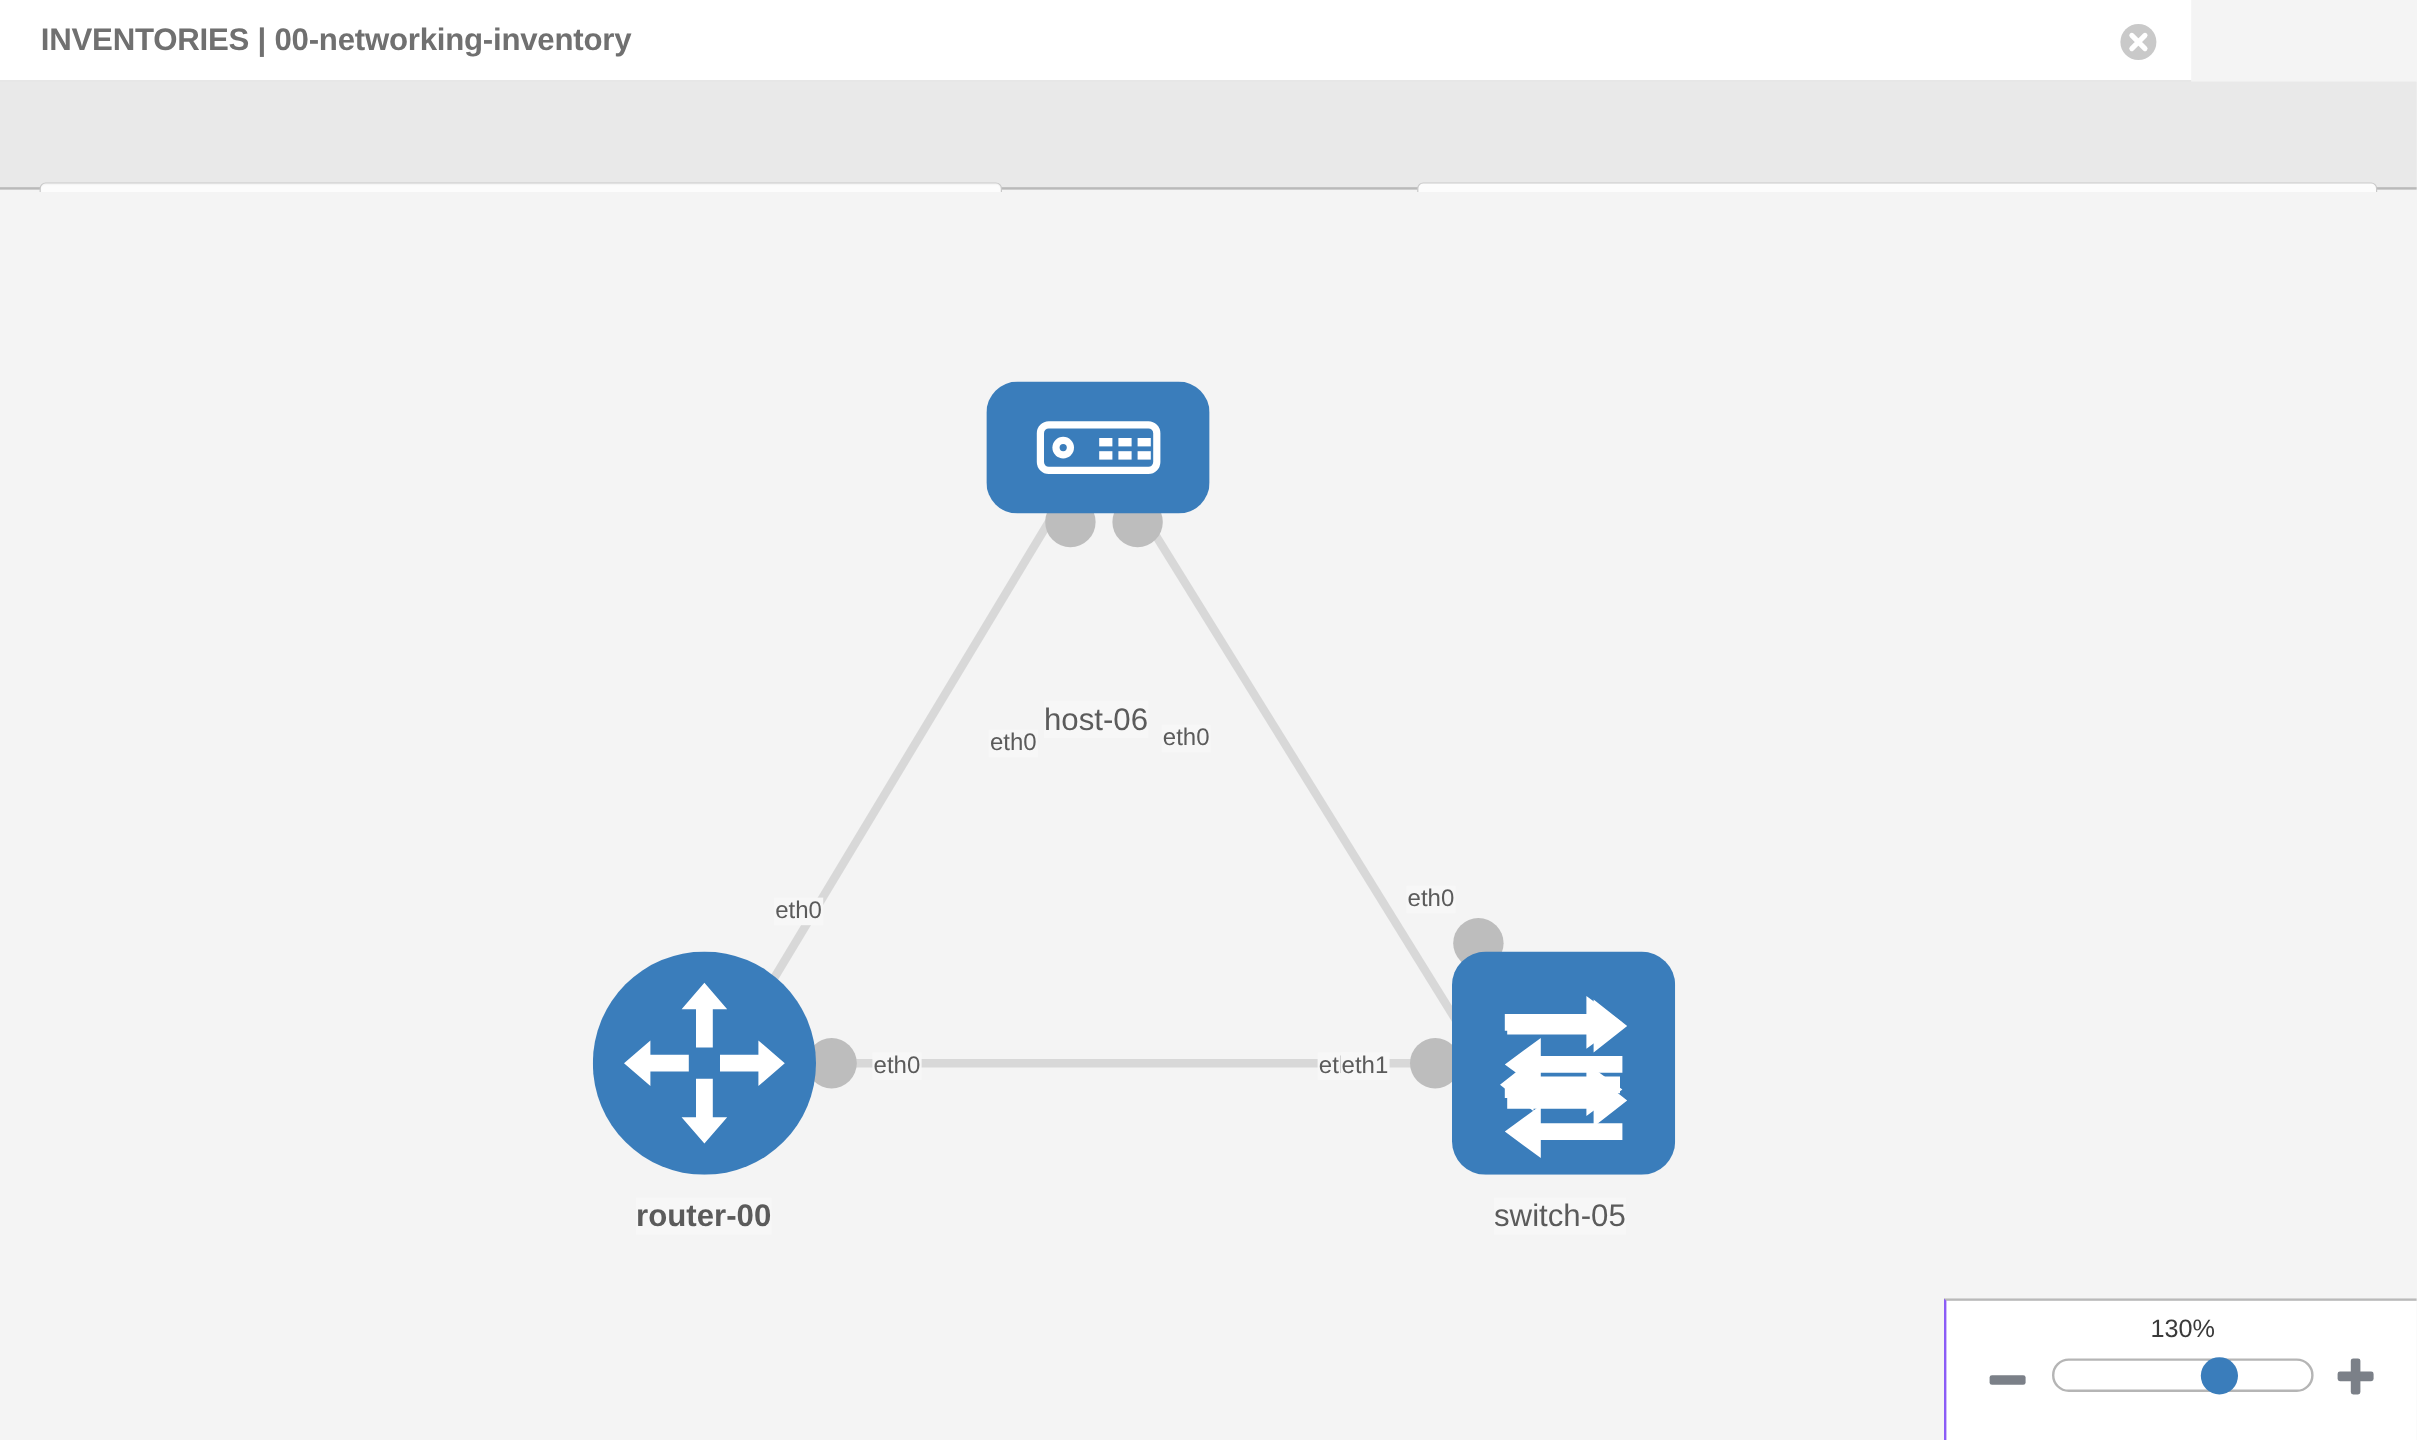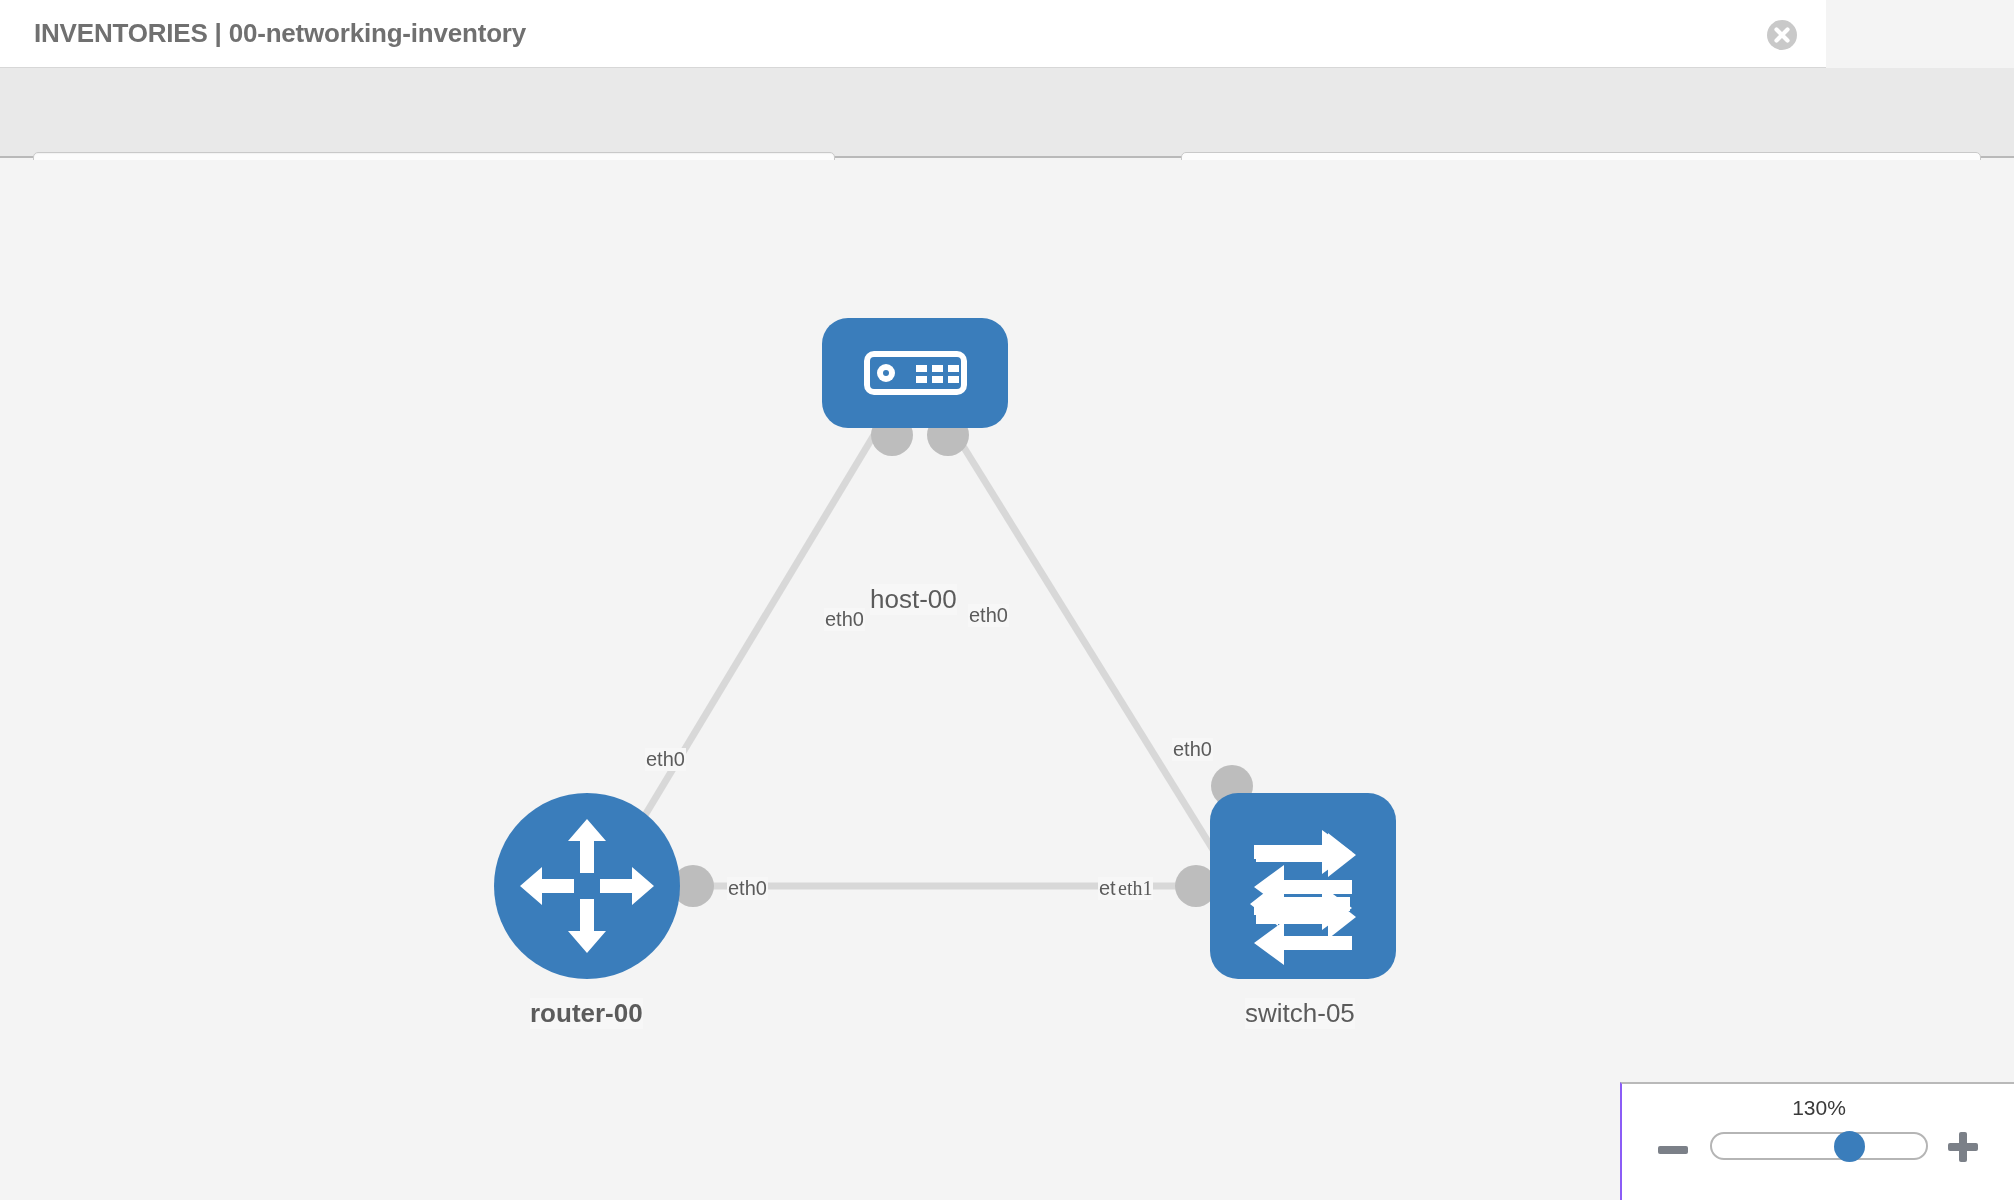--- a/index.html
+++ b/index.html
@@ -247,31 +247,31 @@
       <svg width="186" height="186" viewBox="0 0 186 186">
         <g fill="#ffffff">
           <path d="M44 52 L112 52 L112 37 L142 59 L112 81 L112 66 L44 66 Z"></path>
           <path d="M142 87 L74 87 L74 72 L44 94 L74 116 L74 101 L142 101 Z"></path>
           <path d="M44 108 L112 108 L112 93 L142 115 L112 137 L112 122 L44 122 Z"></path>
           <path d="M142 143 L74 143 L74 128 L44 150 L74 172 L74 157 L142 157 Z"></path>
         </g>
       </svg>
     </div>
 
-    <div class="node-label" style="left:870px; top:424px;">host-00</div>
+    <div class="node-label" style="left:870px; top:424px;">host-06</div>
     <div class="node-label" style="left:530px; top:838px;font-weight:bold;">router-00</div>
     <div class="node-label" style="left:1245px; top:838px;">switch-05</div>
 
     <div class="iface-label" style="left:824px; top:448px;">eth0</div>
     <div class="iface-label" style="left:968px; top:444px;">eth0</div>
     <div class="iface-label" style="left:645px; top:588px;">eth0</div>
     <div class="iface-label" style="left:1172px; top:578px;">eth0</div>
     <div class="iface-label" style="left:727px; top:717px;">eth0</div>
     <div class="iface-label" style="left:1098px; top:717px;">eth</div>
-    <div class="iface-label" style="left:1117px; top:717px;font-family:Liberation Serif, serif;">eth1</div>
+    <div class="iface-label" style="left:1117px; top:717px;">eth1</div>
 
   </div>
 
   <div id="zoom-panel">
     <div id="zoom-level">130%</div>
     <div id="zoom-minus"></div>
     <div id="zoom-track"></div>
     <div id="zoom-thumb"></div>
     <div id="zoom-plus"></div>
   </div>

